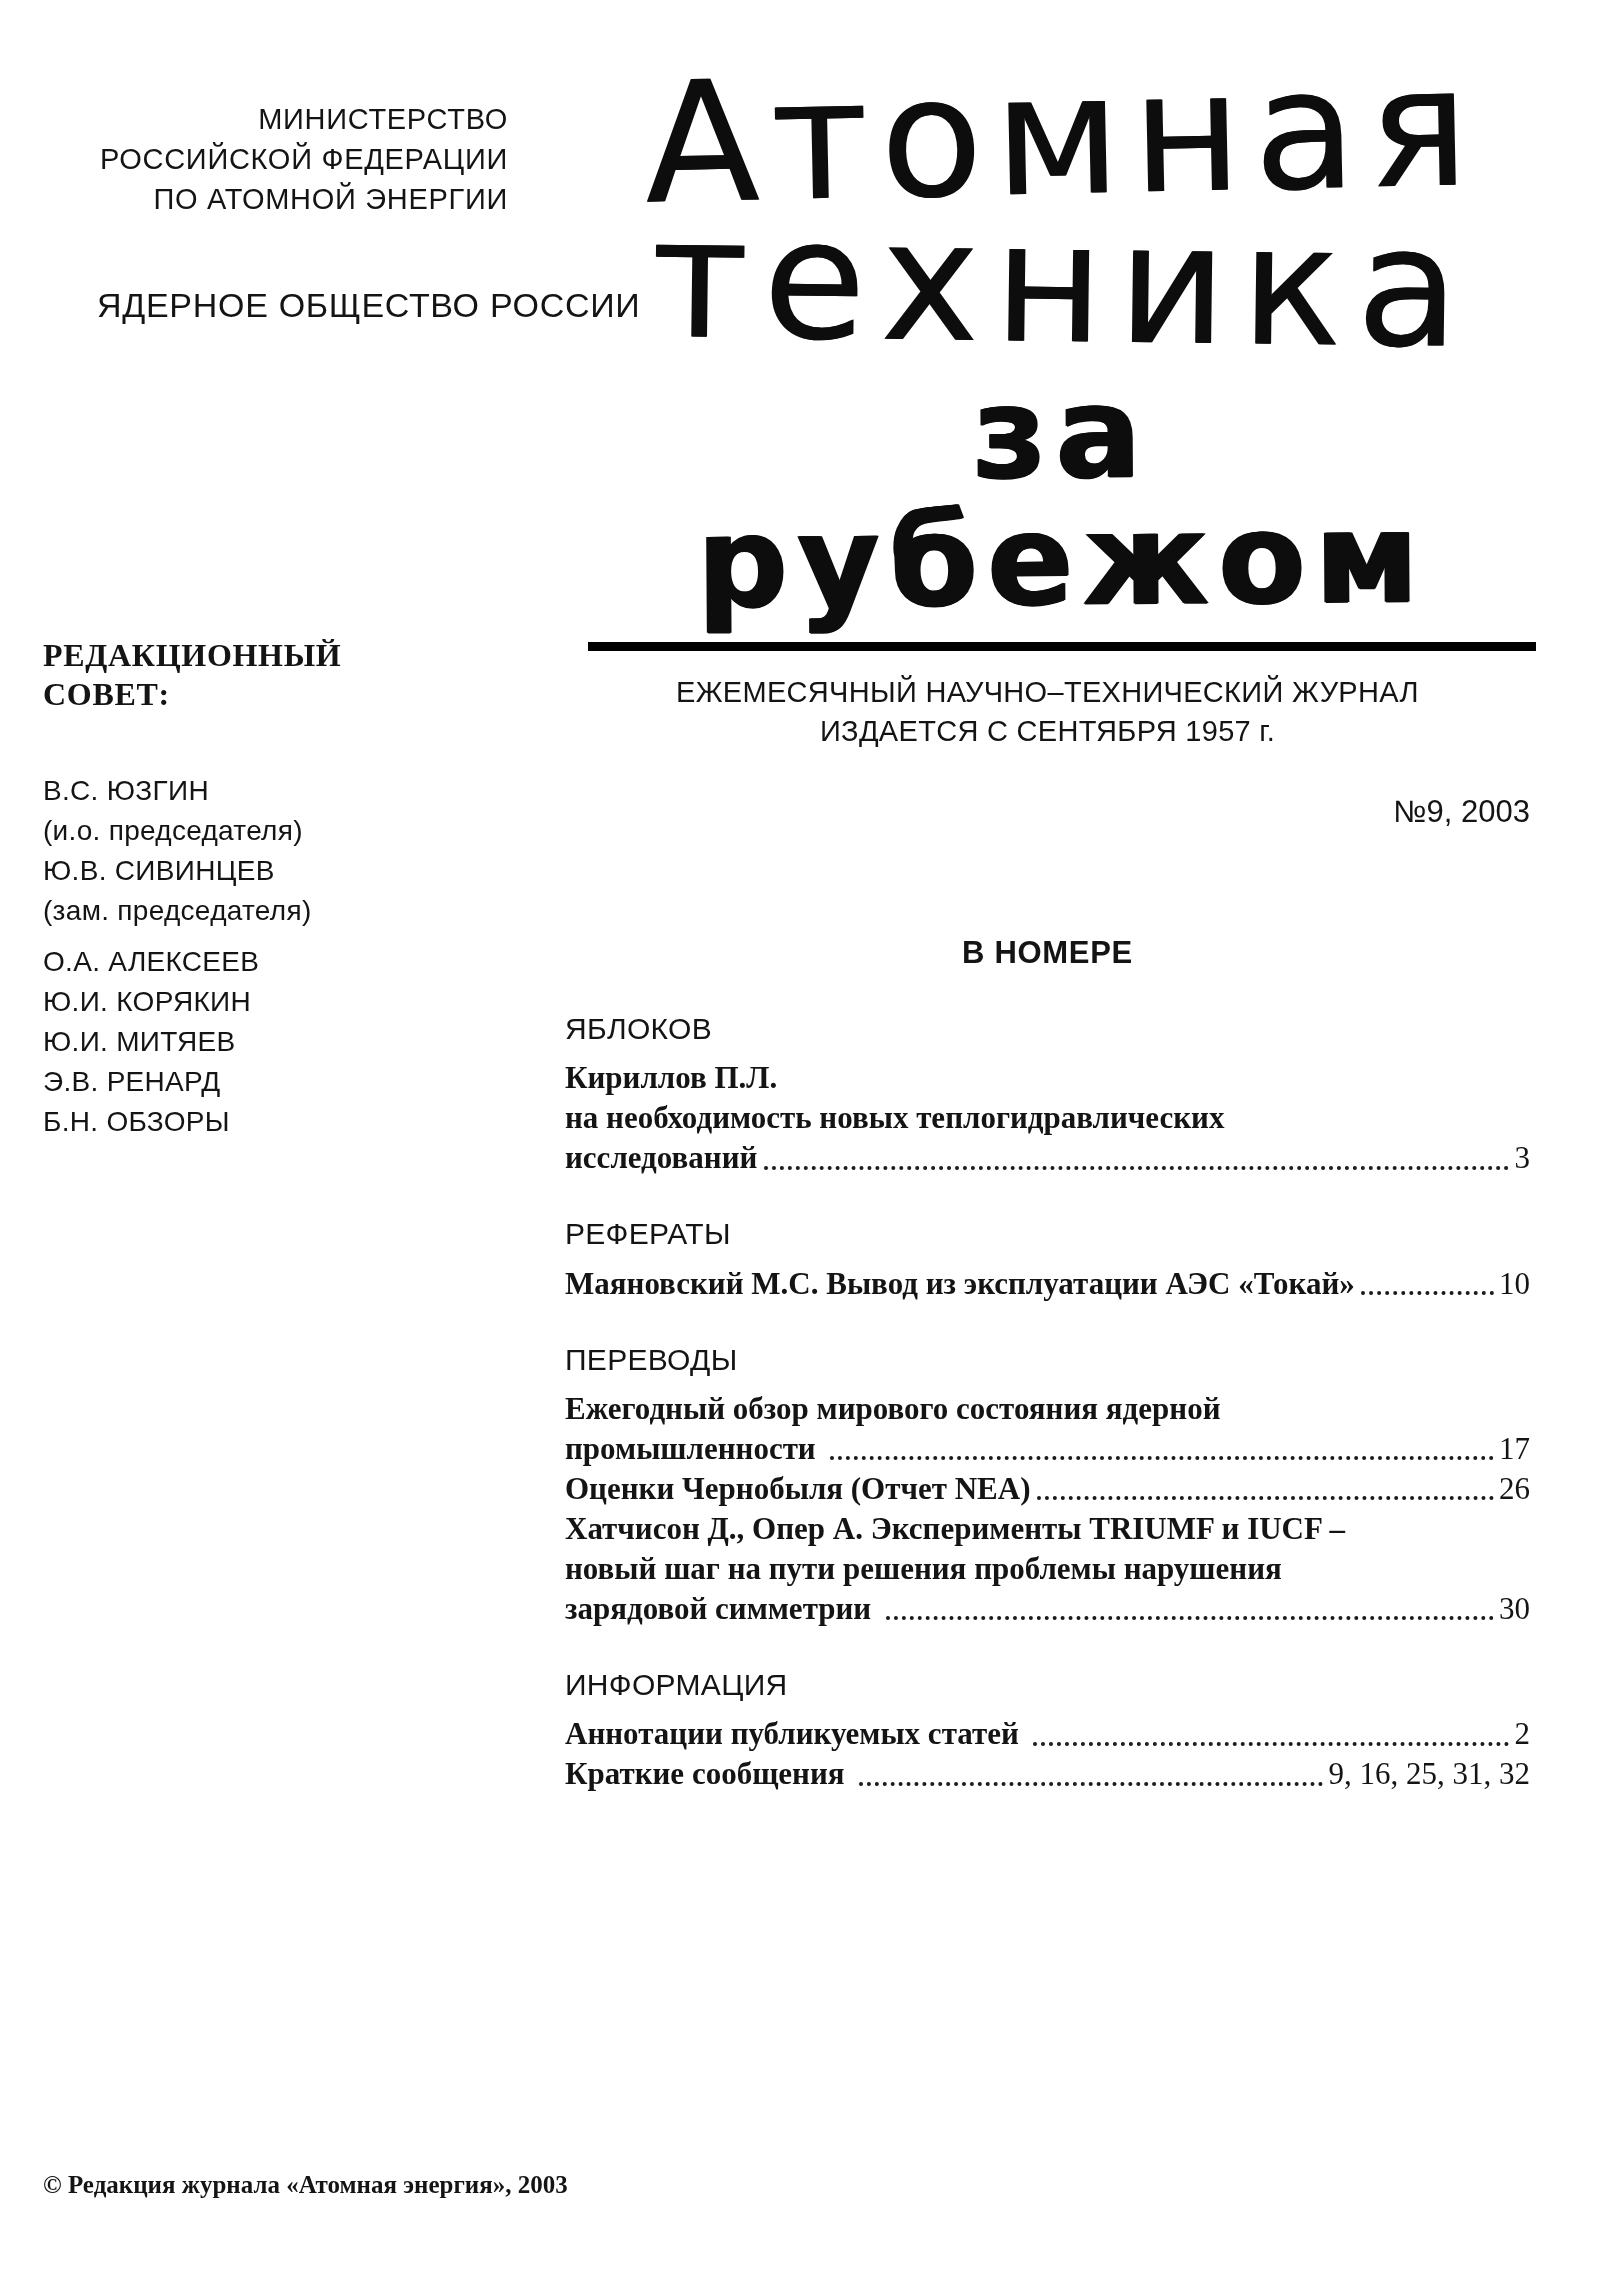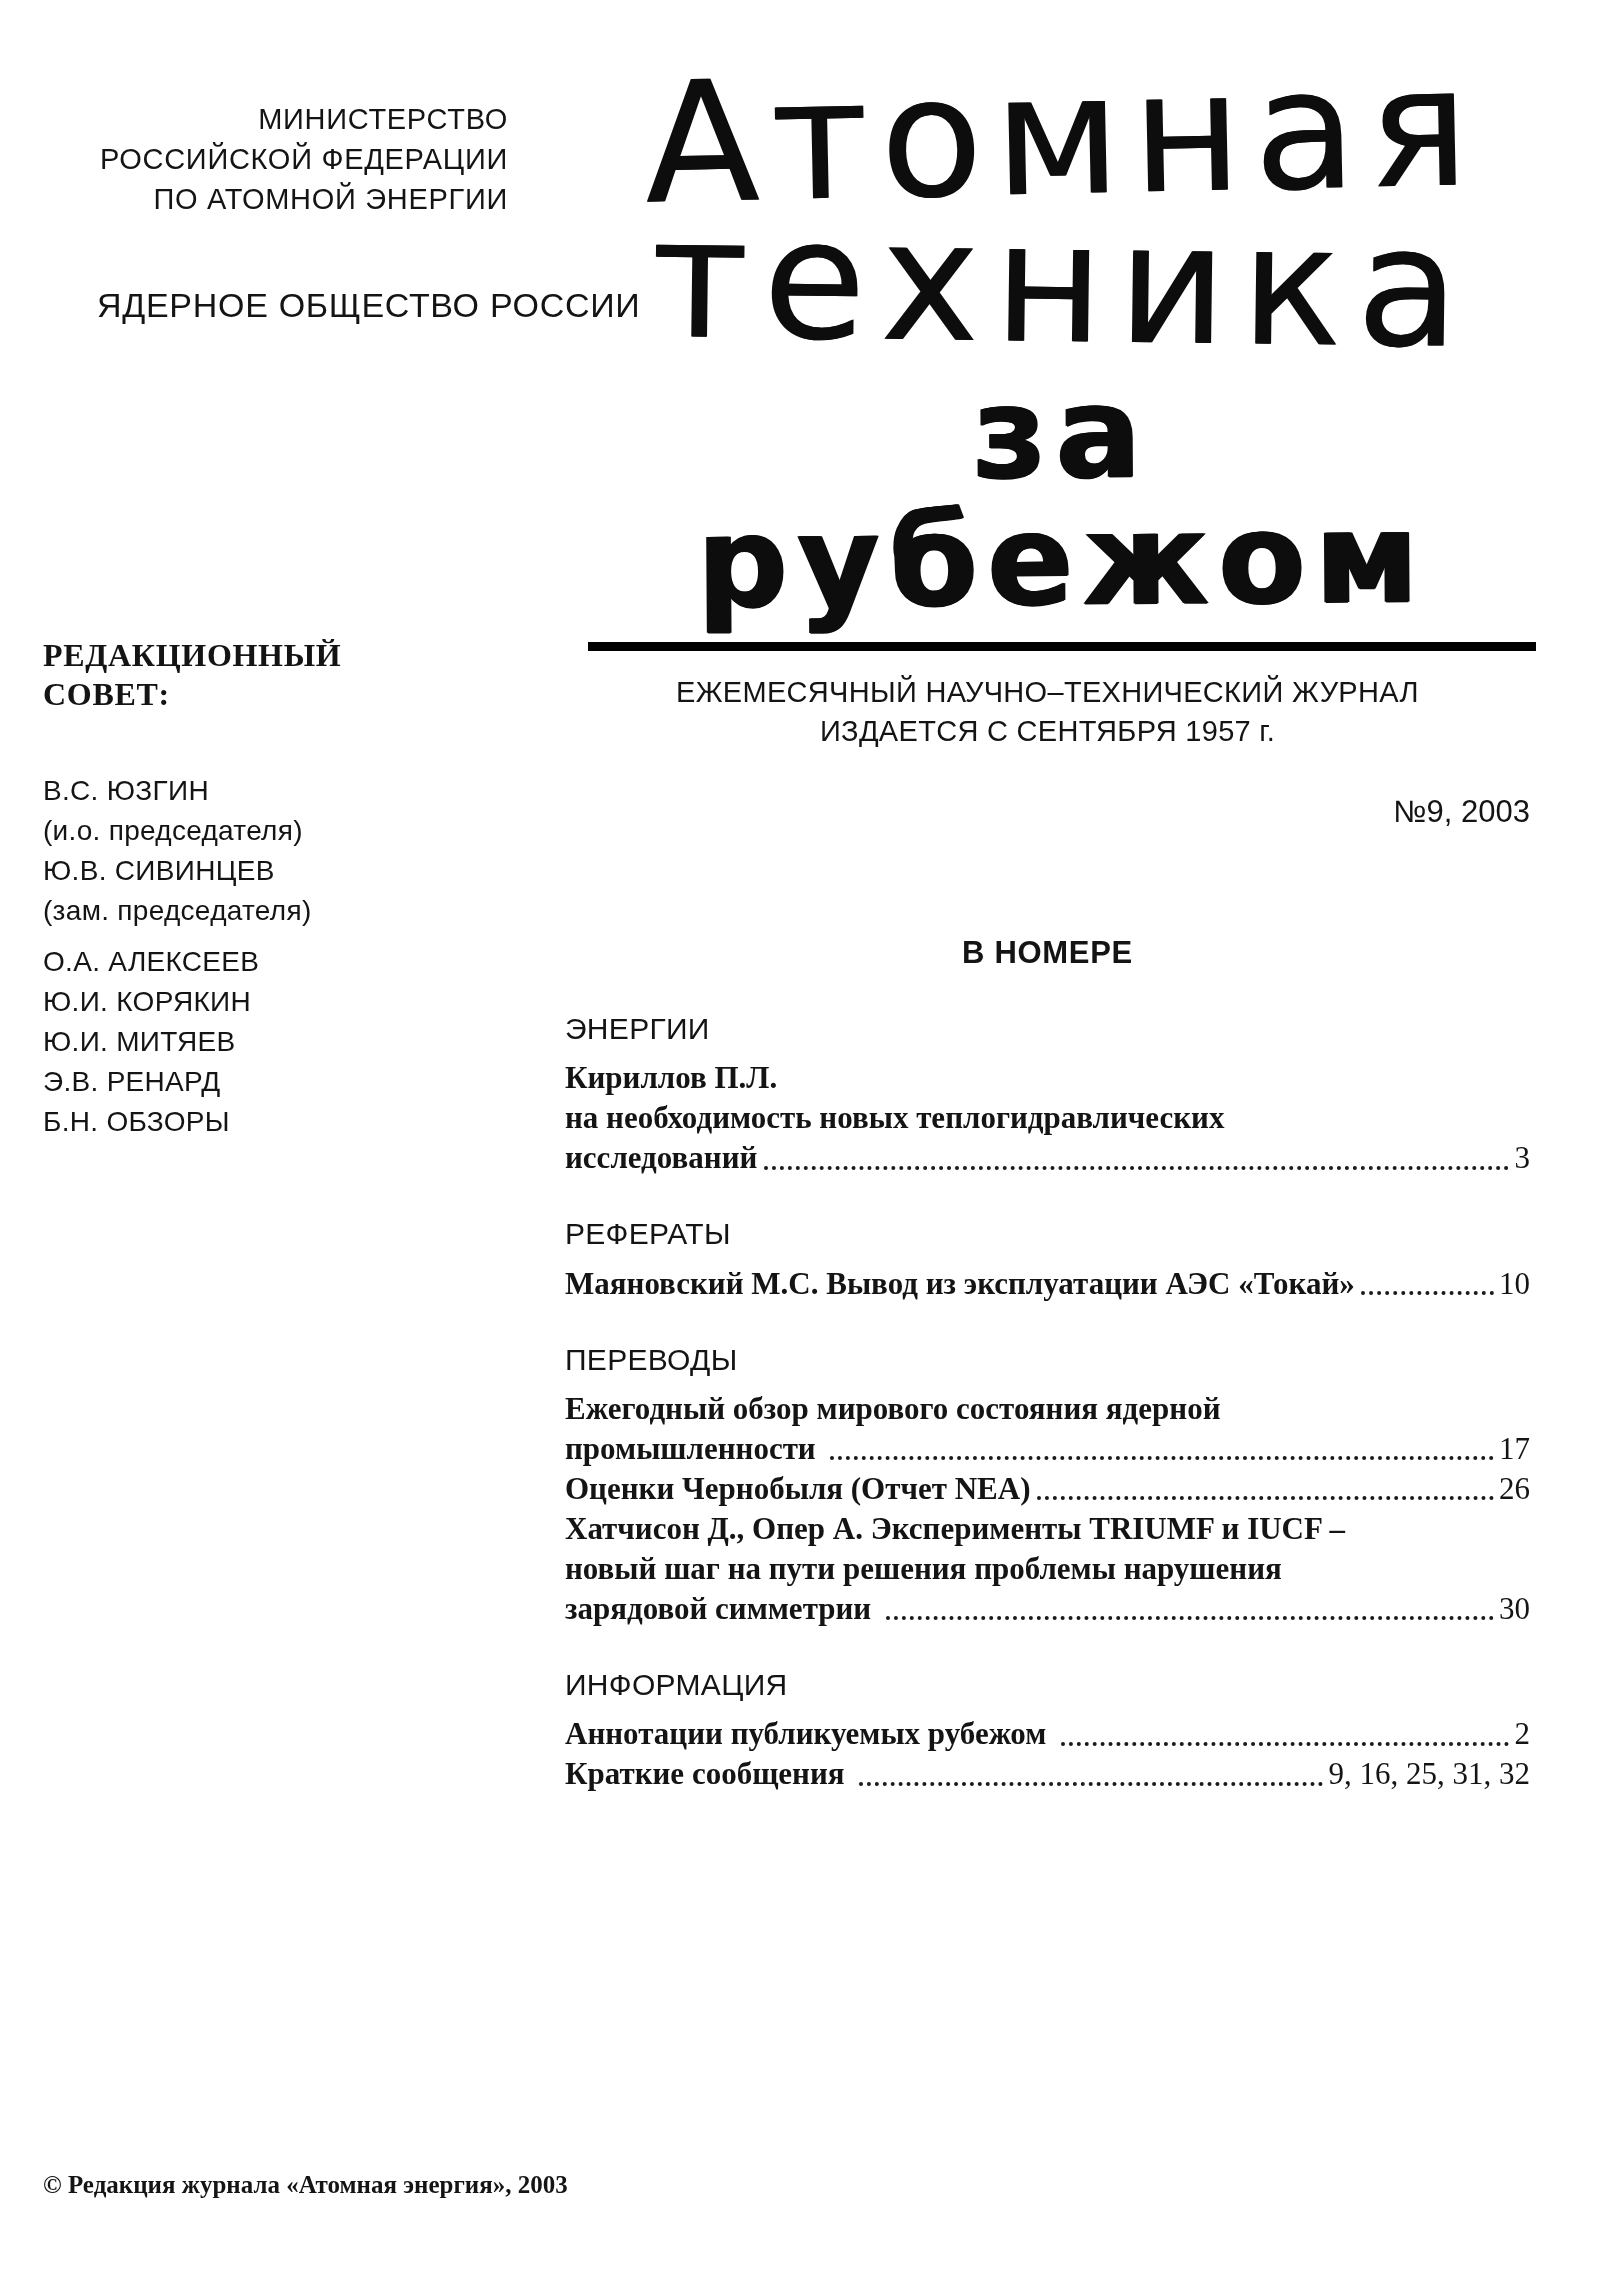--- a/index.html
+++ b/index.html
@@ -159,21 +159,21 @@
 
   <div class="jinfo">
     <div class="jinfo-line">ЕЖЕМЕСЯЧНЫЙ НАУЧНО–ТЕХНИЧЕСКИЙ ЖУРНАЛ</div>
     <div class="jinfo-line">ИЗДАЕТСЯ С СЕНТЯБРЯ 1957 г.</div>
     <div class="issue">№9, 2003</div>
   </div>
 
   <div class="content">
     <div class="toc-heading">В НОМЕРЕ</div>
 
-    <div class="toc-section">ЭНЕРГИИ</div>
+    <div class="toc-section">ЯБЛОКОВ</div>
 
     <div class="toc-row">
         <span class="pre">Кириллов П.Л. </span>
       </div>
     <div class="toc-row">
         <span class="ttl">на необходимость новых теплогидравлических</span>
       </div>
     <div class="toc-row">
         <span class="ttl">исследований</span>
         <span class="fill"></span>
@@ -213,21 +213,21 @@
       </div>
     <div class="toc-row">
         <span class="ttl">зарядовой симметрии </span>
         <span class="fill"></span>
         <span class="pg">30</span>
       </div>
 
     <div class="toc-section">ИНФОРМАЦИЯ</div>
 
     <div class="toc-row">
-        <span class="ttl">Аннотации публикуемых рубежом </span>
+        <span class="ttl">Аннотации публикуемых статей </span>
         <span class="fill"></span>
         <span class="pg">2</span>
       </div>
     <div class="toc-row">
         <span class="ttl">Краткие сообщения </span>
         <span class="fill"></span>
         <span class="pg">9, 16, 25, 31, 32</span>
       </div>
   </div>
 

